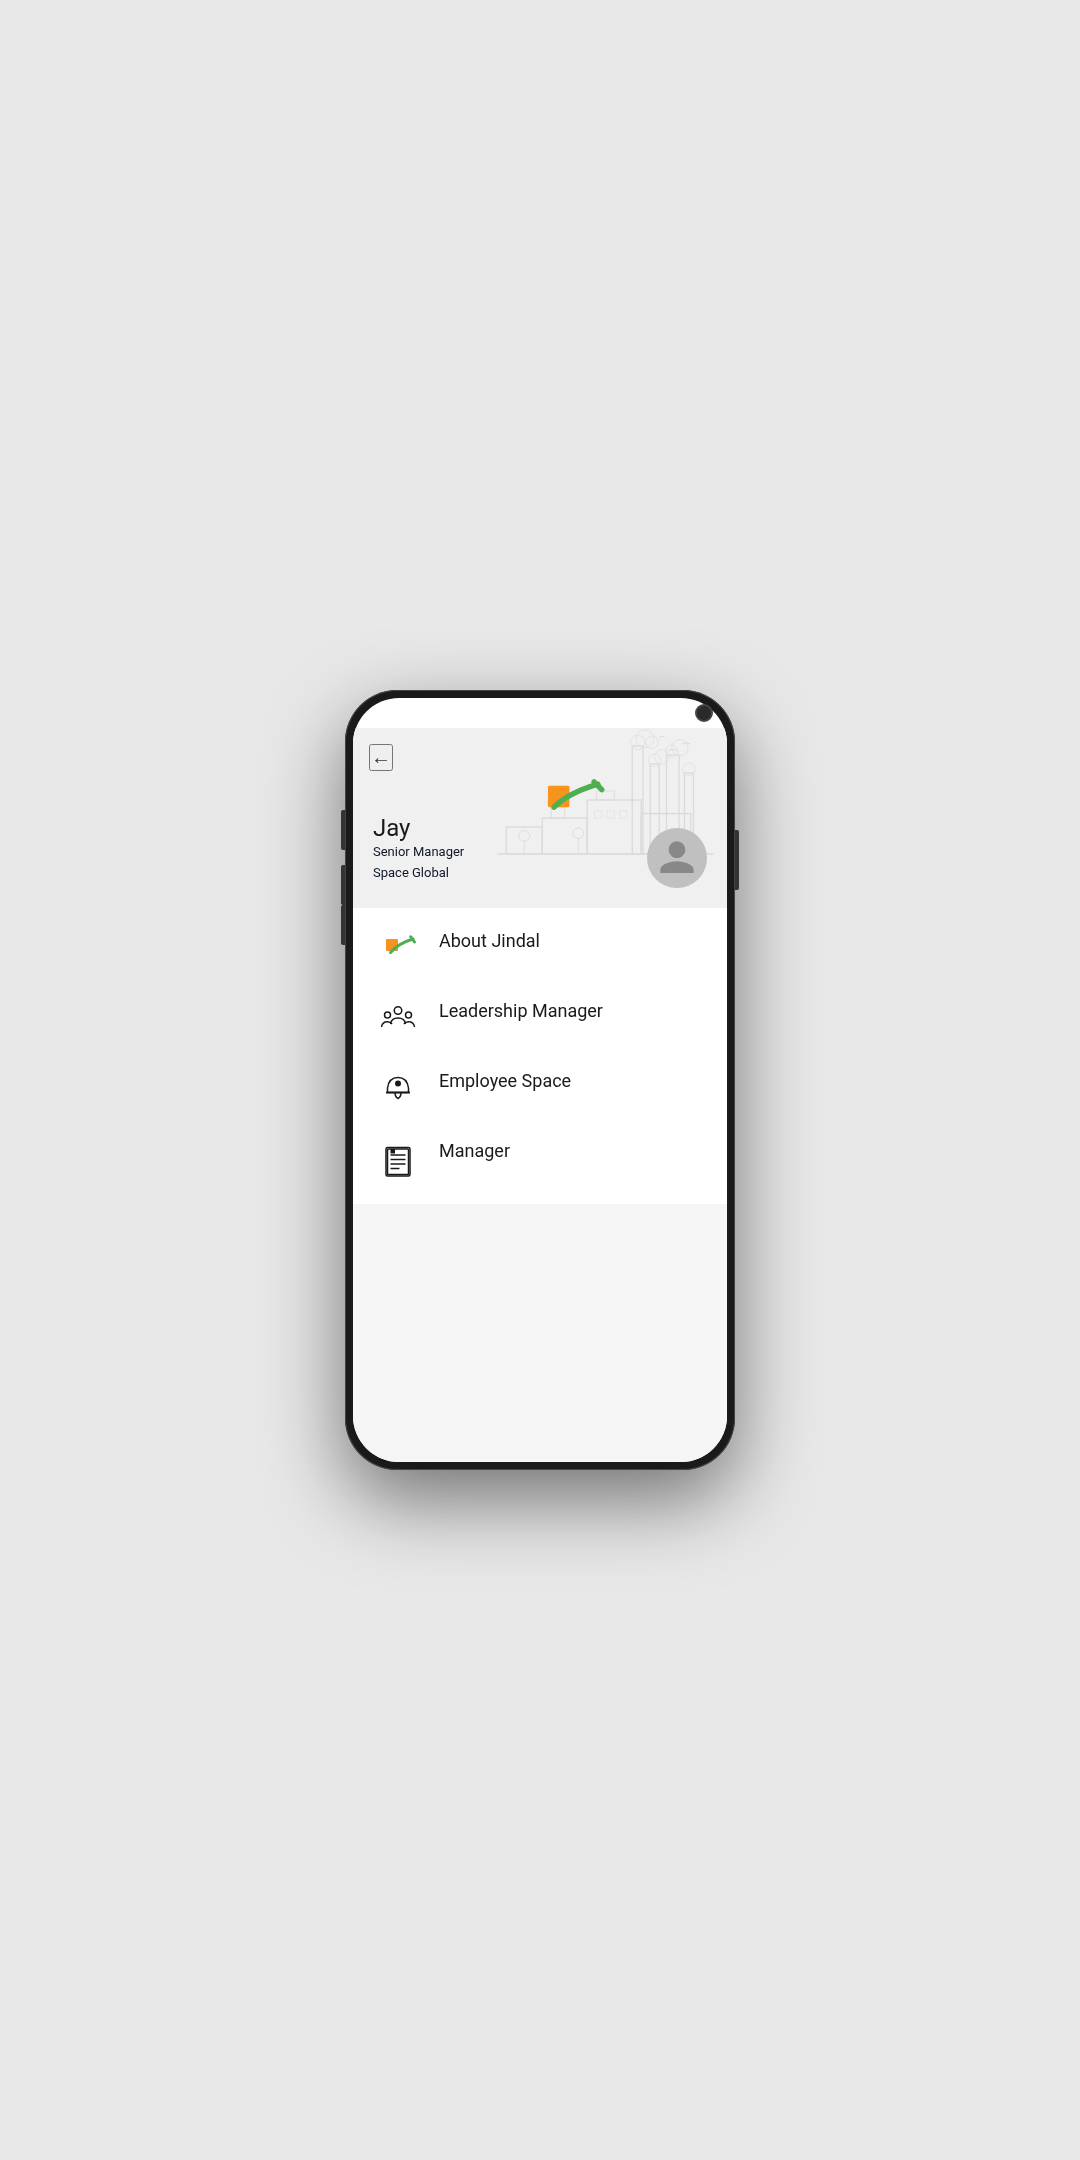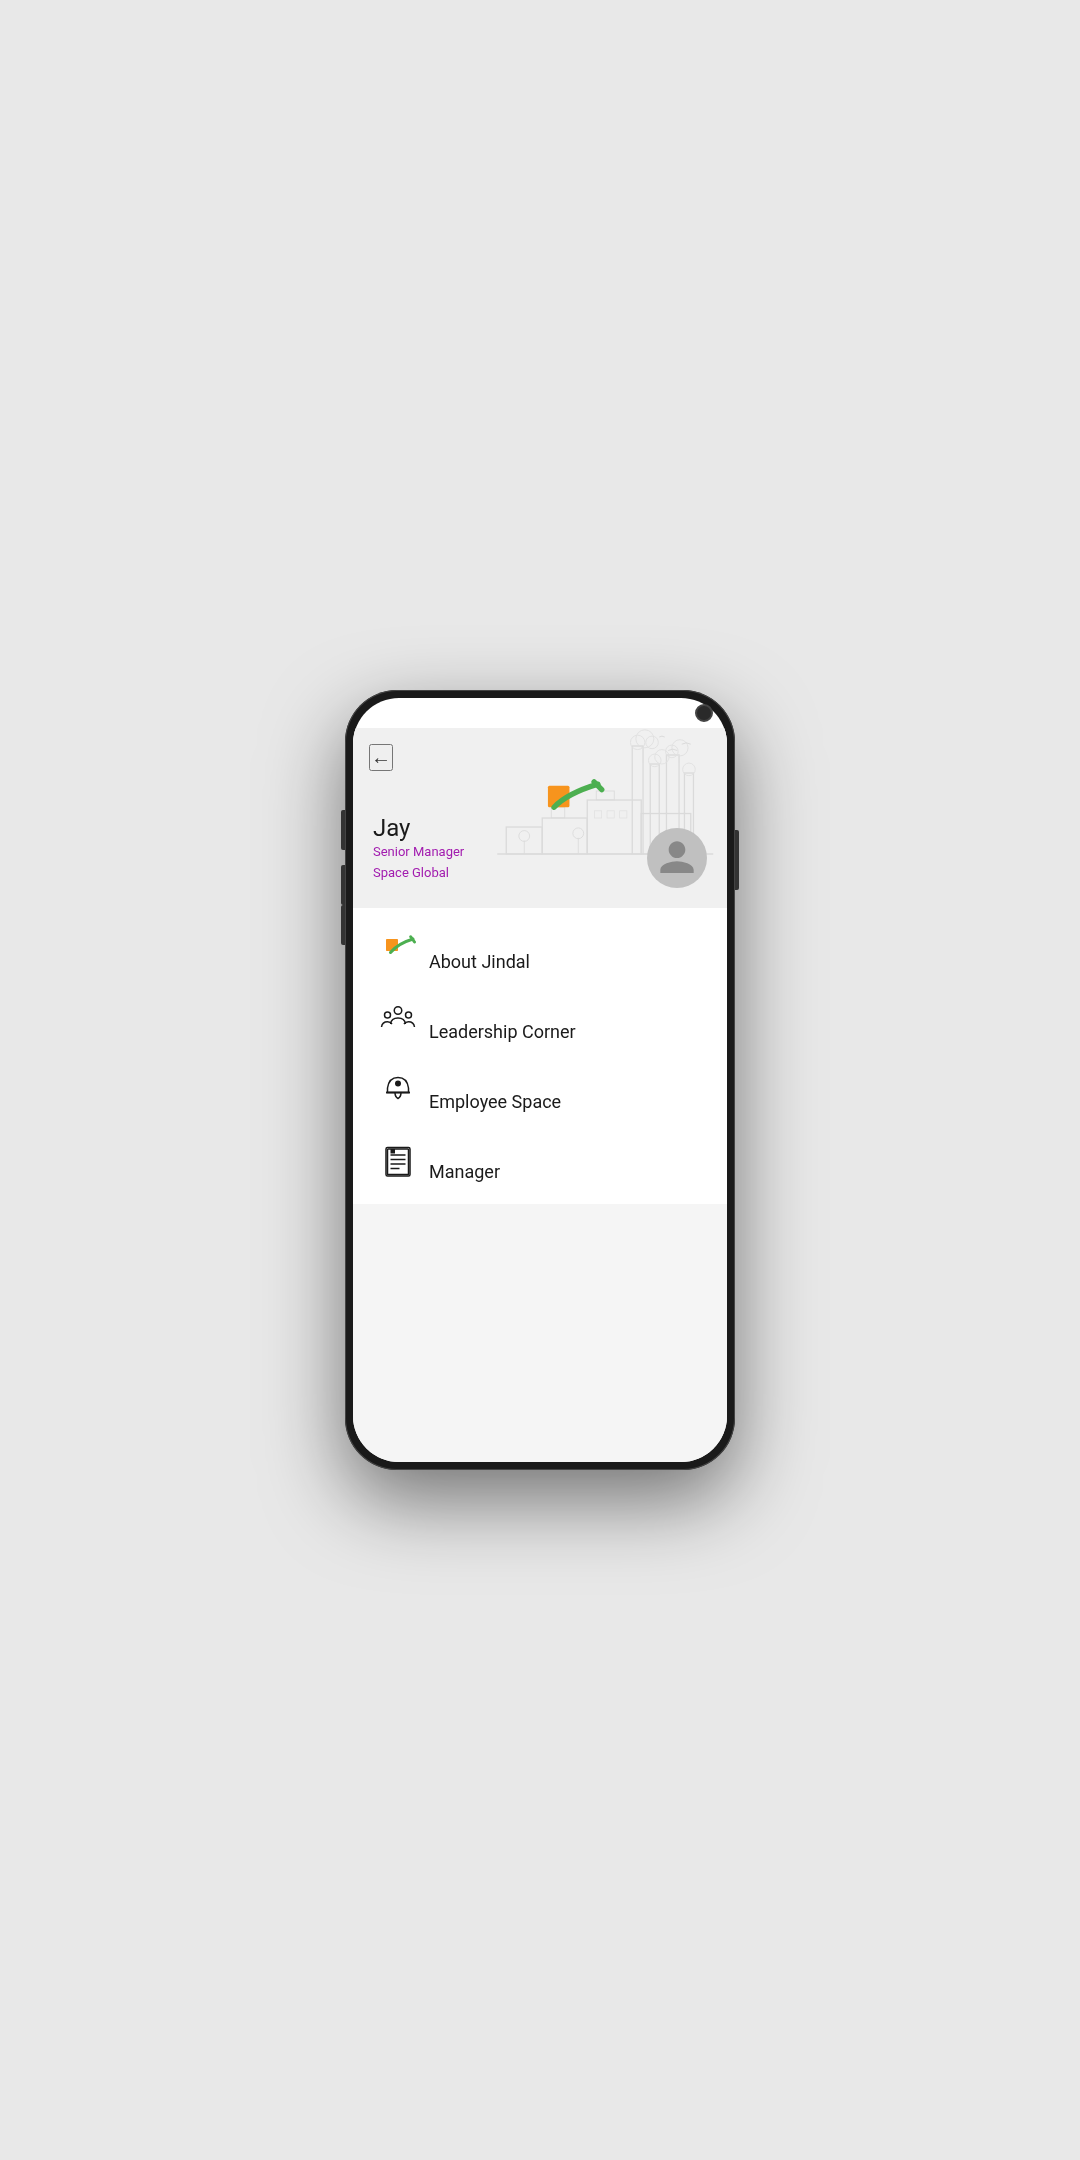--- a/index.html
+++ b/index.html
@@ -128,21 +128,21 @@
       left: 20px;
       z-index: 5;
     }
     .user-name {
       font-size: 24px;
       font-weight: 400;
       color: #1a1a1a;
     }
     .user-title {
       font-size: 13px;
-      color: #a21caf;
+      color: #0f172a;
       line-height: 1.6;
     }
 
     
     .avatar {
       position: absolute;
       right: 20px;
       bottom: 20px;
       width: 60px;
       height: 60px;
@@ -160,24 +160,24 @@
     }
 
     
     .menu-section {
       background: #fff;
       padding: 8px 0;
     }
 
     .menu-item {
       display: flex;
-      align-items: flex-end;
+      align-items: flex-start;
       padding: 14px 24px;
       cursor: pointer;
-      gap: 10px;
+      gap: 20px;
     }
 
     .menu-icon {
       width: 42px;
       height: 42px;
       display: flex;
       align-items: center;
       justify-content: center;
       flex-shrink: 0;
     }
@@ -308,21 +308,21 @@
             <svg viewBox="0 0 48 48" xmlns="http://www.w3.org/2000/svg" fill="none" stroke="#1a1a1a" stroke-width="2">
 
               <circle cx="24" cy="10" r="5"></circle>
               <path d="M14 28 Q15 20 24 20 Q33 20 34 28"></path>
               <circle cx="10" cy="16" r="4"></circle>
               <path d="M2 32 Q3 25 10 25 Q14 25 16 28"></path>
               <circle cx="38" cy="16" r="4"></circle>
               <path d="M46 32 Q45 25 38 25 Q34 25 32 28"></path>
             </svg>
           </div>
-          <span class="menu-label">Leadership Corner</span>
+          <span class="menu-label">Leadership Manager</span>
         </div>
 
         <div class="menu-item">
           <div class="menu-icon">
             <svg viewBox="0 0 48 48" xmlns="http://www.w3.org/2000/svg" fill="none" stroke="#1a1a1a" stroke-width="2">
 
               <path d="M24 6 Q36 6 38 20 L38 26 L10 26 L10 20 Q12 6 24 6z"></path>
               <line x1="8" y1="26" x2="40" y2="26" stroke-width="2.5"></line>
               <path d="M20 26 Q20 32 24 34 Q28 32 28 26"></path>
               <circle cx="24" cy="14" r="3" fill="#1a1a1a"></circle>

